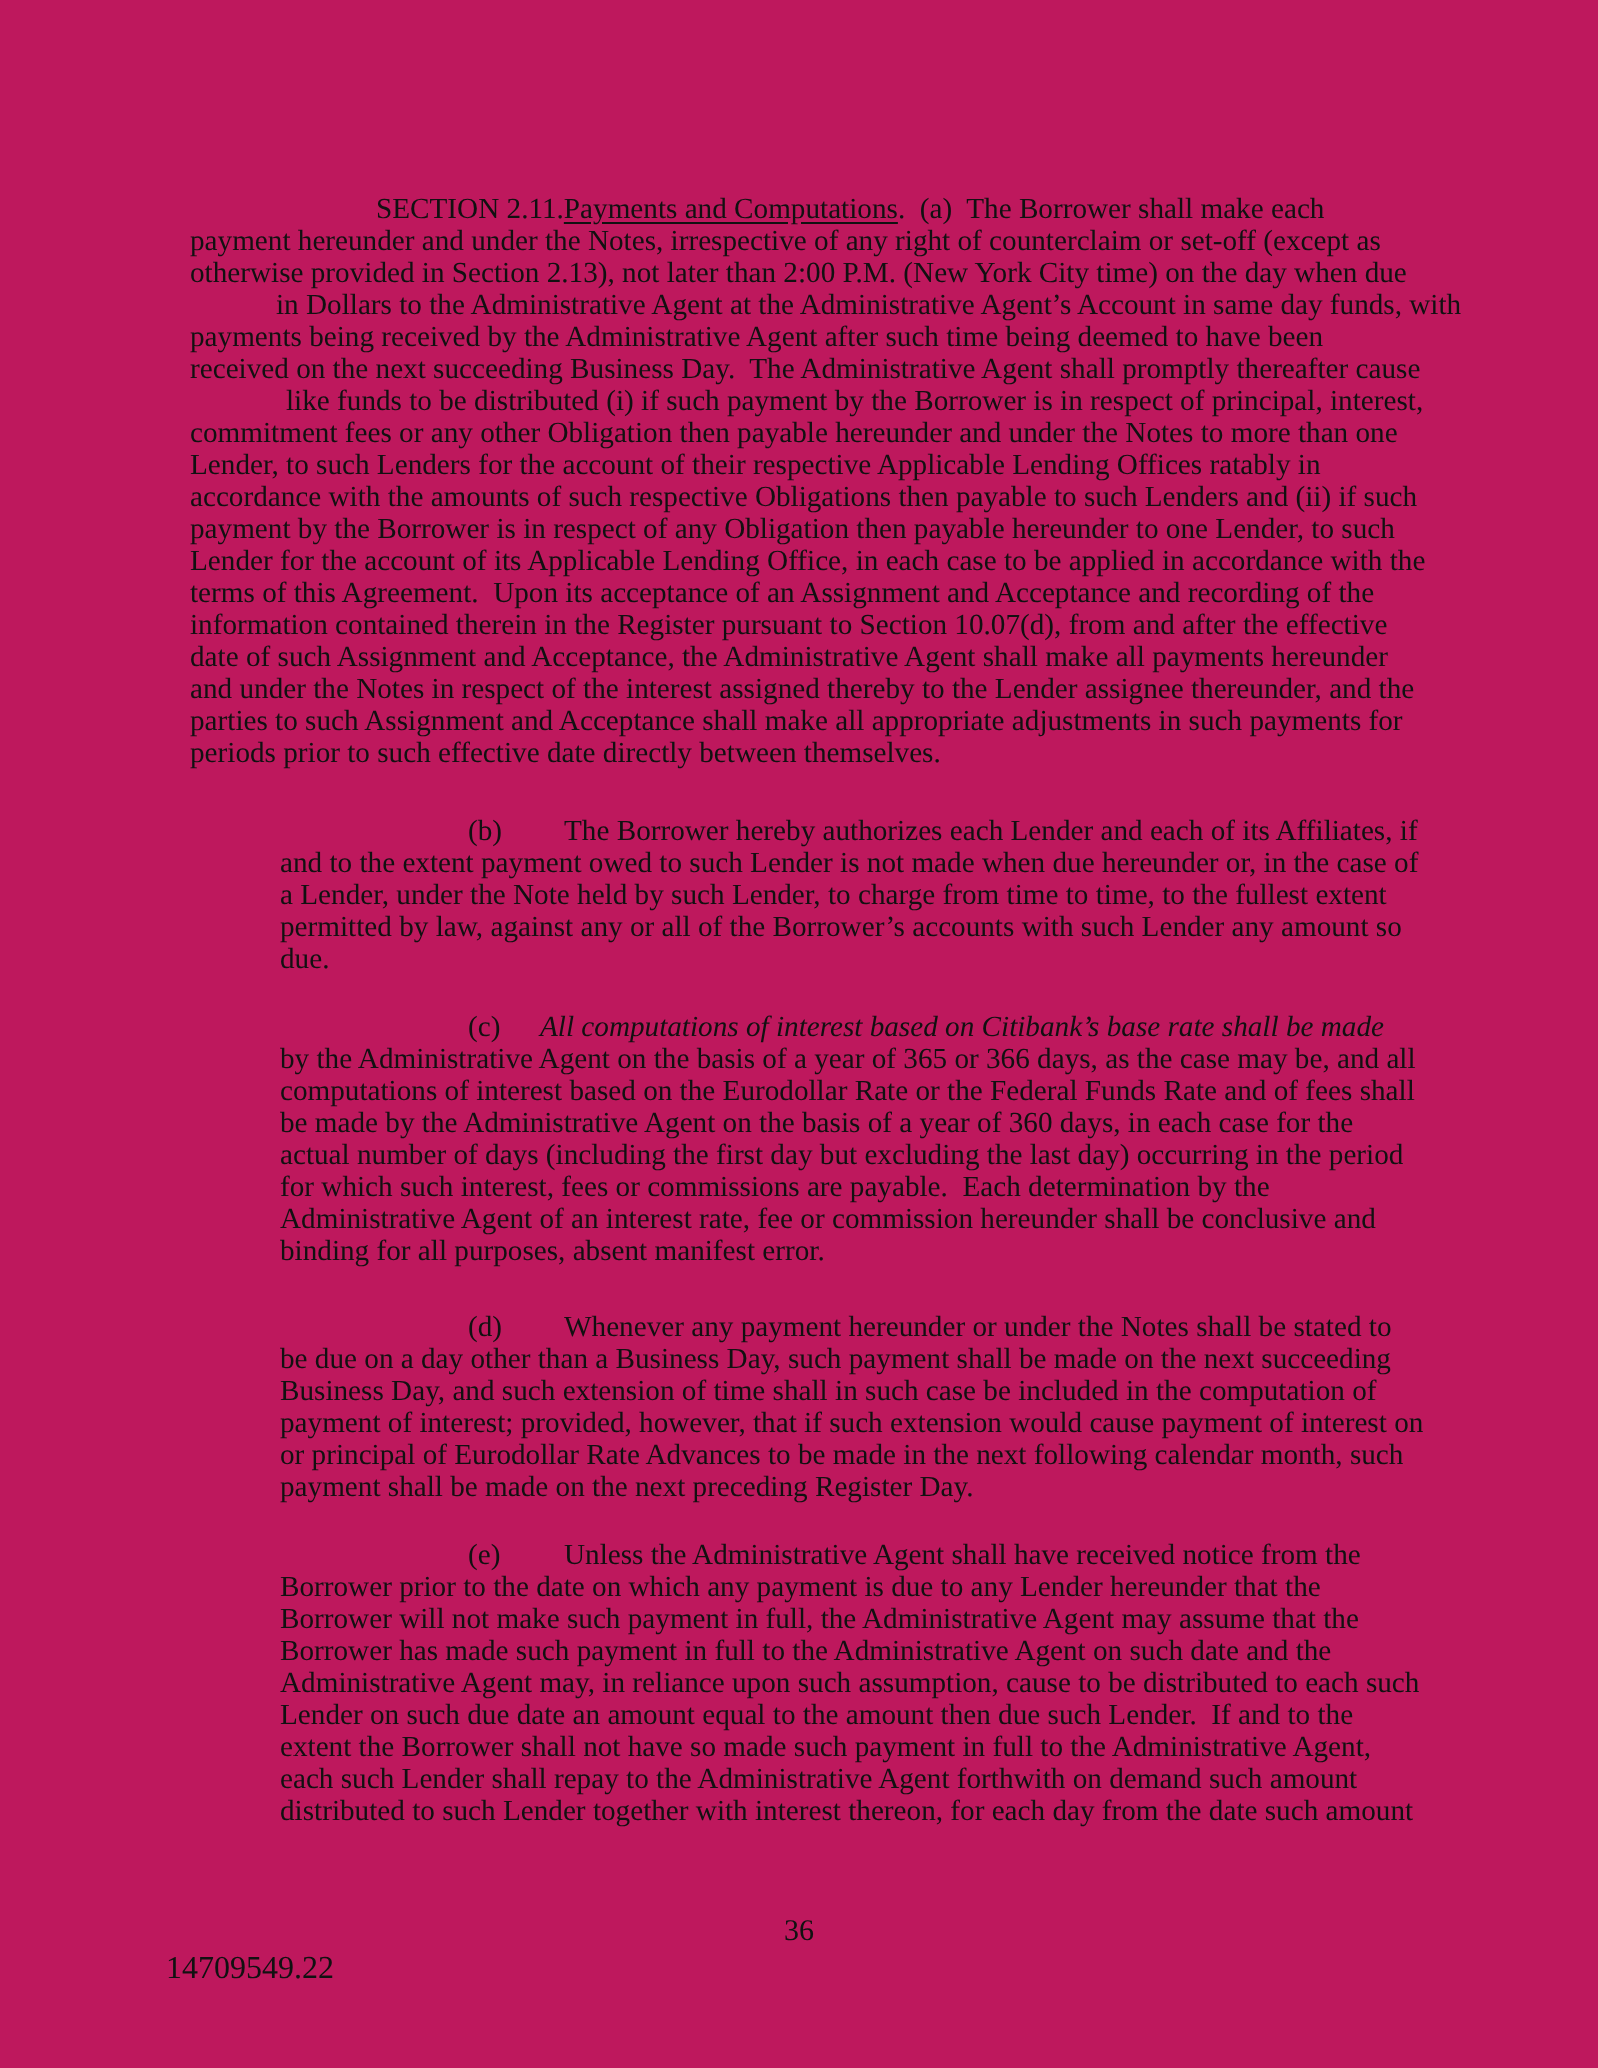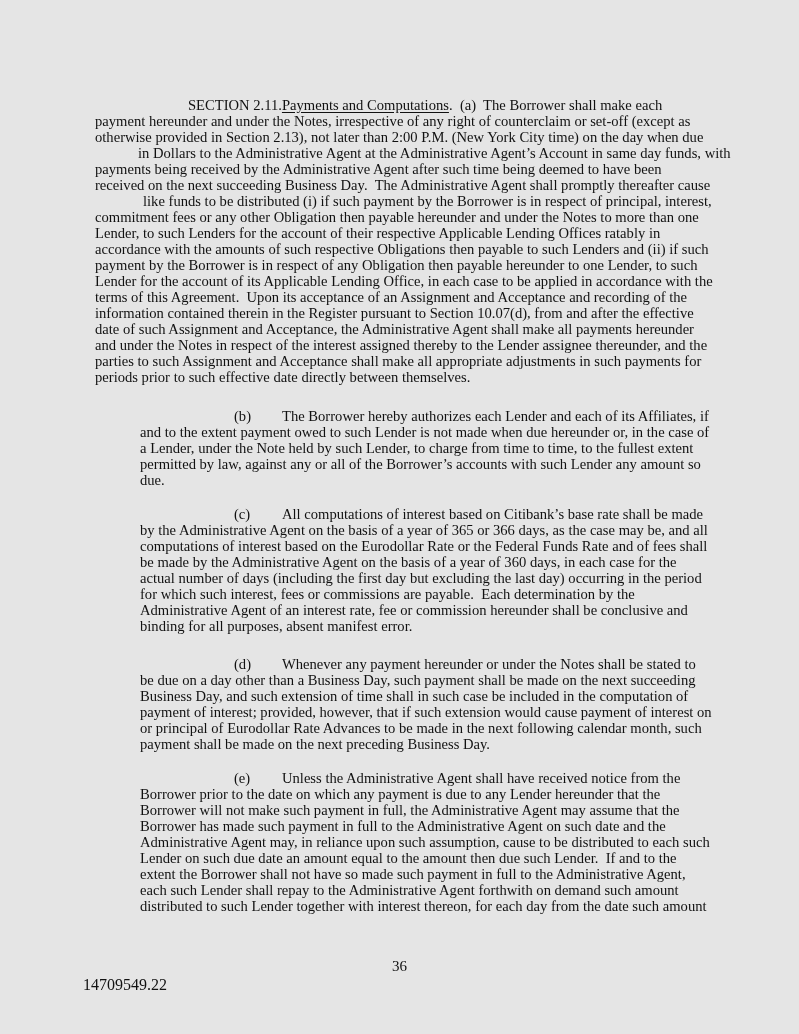--- a/index.html
+++ b/index.html
@@ -1,18 +1,18 @@
 <!DOCTYPE html>
 <html><head>
 <meta charset="utf-8">
 <style>
   html, body { margin: 0; padding: 0; background: #ffffff; }
   body { width: 799px; height: 1034px; position: relative; overflow: hidden;
          font-family: "Liberation Serif", "DejaVu Serif", serif; color: #111; }
-  .page { position: absolute; left: 0; top: 0; width: 799px; height: 1034px; background: #e5e5e5; }
+  .page { position: absolute; left: 0; top: 0; width: 799px; height: 1034px; background: #be185d; }
   .line { position: absolute; white-space: nowrap; font-size: 14.6px; line-height: 16px; }
   .u { text-decoration: underline; text-underline-offset: 2px; }
   .footer-num { position: absolute; left: 83px; top: 976px; font-size: 16px; }
   .page-num { position: absolute; left: 392px; top: 958px; font-size: 15px; }
 </style>
 </head>
 <body>
 
 <div class="page">
 
@@ -44,38 +44,38 @@
     <div class="line" style="left: 234px; top: 408px; white-space: pre;">(b)</div>
     <div class="line" style="left: 282px; top: 408px; white-space: pre;">The Borrower hereby authorizes each Lender and each of its Affiliates, if</div>
     <div class="line" style="left: 140px; top: 424px; white-space: pre;">and to the extent payment owed to such Lender is not made when due hereunder or, in the case of</div>
     <div class="line" style="left: 140px; top: 440px; white-space: pre;">a Lender, under the Note held by such Lender, to charge from time to time, to the fullest extent</div>
     <div class="line" style="left: 140px; top: 456px; white-space: pre;">permitted by law, against any or all of the Borrower’s accounts with such Lender any amount so</div>
     <div class="line" style="left: 140px; top: 472px; white-space: pre;">due.</div>
   </div>
 
   <div>
     <div class="line" style="left: 234px; top: 506px; white-space: pre;">(c)</div>
-    <div class="line" style="left: 282px; top: 506px; white-space: pre;">All computations of interest based on Citibank’s base rate shall be made</div>
+    <div class="line" style="left: 270px; top: 506px; white-space: pre; font-style: italic;">All computations of interest based on Citibank’s base rate shall be made</div>
     <div class="line" style="left: 140px; top: 522px; white-space: pre;">by the Administrative Agent on the basis of a year of 365 or 366 days, as the case may be, and all</div>
     <div class="line" style="left: 140px; top: 538px; white-space: pre;">computations of interest based on the Eurodollar Rate or the Federal Funds Rate and of fees shall</div>
     <div class="line" style="left: 140px; top: 554px; white-space: pre;">be made by the Administrative Agent on the basis of a year of 360 days, in each case for the</div>
     <div class="line" style="left: 140px; top: 570px; white-space: pre;">actual number of days (including the first day but excluding the last day) occurring in the period</div>
     <div class="line" style="left: 140px; top: 586px; white-space: pre;">for which such interest, fees or commissions are payable.  Each determination by the</div>
     <div class="line" style="left: 140px; top: 602px; white-space: pre;">Administrative Agent of an interest rate, fee or commission hereunder shall be conclusive and</div>
     <div class="line" style="left: 140px; top: 618px; white-space: pre;">binding for all purposes, absent manifest error.</div>
   </div>
 
   <div>
     <div class="line" style="left: 234px; top: 656px; white-space: pre;">(d)</div>
     <div class="line" style="left: 282px; top: 656px; white-space: pre;">Whenever any payment hereunder or under the Notes shall be stated to</div>
     <div class="line" style="left: 140px; top: 672px; white-space: pre;">be due on a day other than a Business Day, such payment shall be made on the next succeeding</div>
     <div class="line" style="left: 140px; top: 688px; white-space: pre;">Business Day, and such extension of time shall in such case be included in the computation of</div>
     <div class="line" style="left: 140px; top: 704px; white-space: pre;">payment of interest; provided, however, that if such extension would cause payment of interest on</div>
     <div class="line" style="left: 140px; top: 720px; white-space: pre;">or principal of Eurodollar Rate Advances to be made in the next following calendar month, such</div>
-    <div class="line" style="left: 140px; top: 736px; white-space: pre;">payment shall be made on the next preceding Business Day.</div>
+    <div class="line" style="left: 140px; top: 736px; white-space: pre;">payment shall be made on the next preceding Register Day.</div>
   </div>
 
   <div>
     <div class="line" style="left: 234px; top: 770px; white-space: pre;">(e)</div>
     <div class="line" style="left: 282px; top: 770px; white-space: pre;">Unless the Administrative Agent shall have received notice from the</div>
     <div class="line" style="left: 140px; top: 786px; white-space: pre;">Borrower prior to the date on which any payment is due to any Lender hereunder that the</div>
     <div class="line" style="left: 140px; top: 802px; white-space: pre;">Borrower will not make such payment in full, the Administrative Agent may assume that the</div>
     <div class="line" style="left: 140px; top: 818px; white-space: pre;">Borrower has made such payment in full to the Administrative Agent on such date and the</div>
     <div class="line" style="left: 140px; top: 834px; white-space: pre;">Administrative Agent may, in reliance upon such assumption, cause to be distributed to each such</div>
     <div class="line" style="left: 140px; top: 850px; white-space: pre;">Lender on such due date an amount equal to the amount then due such Lender.  If and to the</div>

